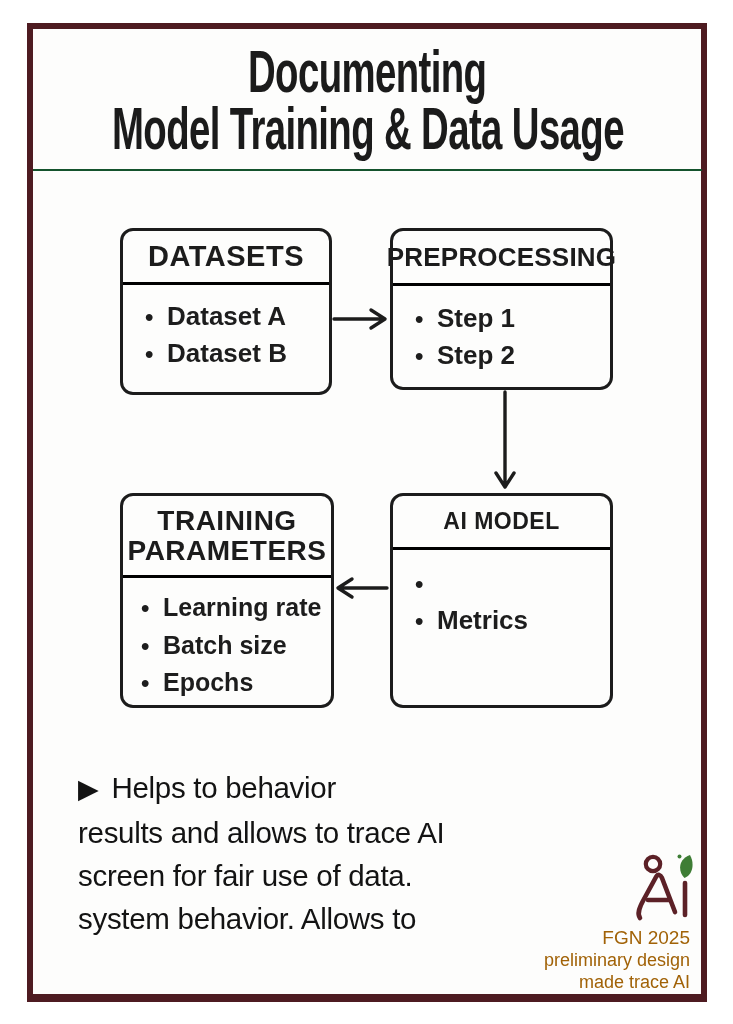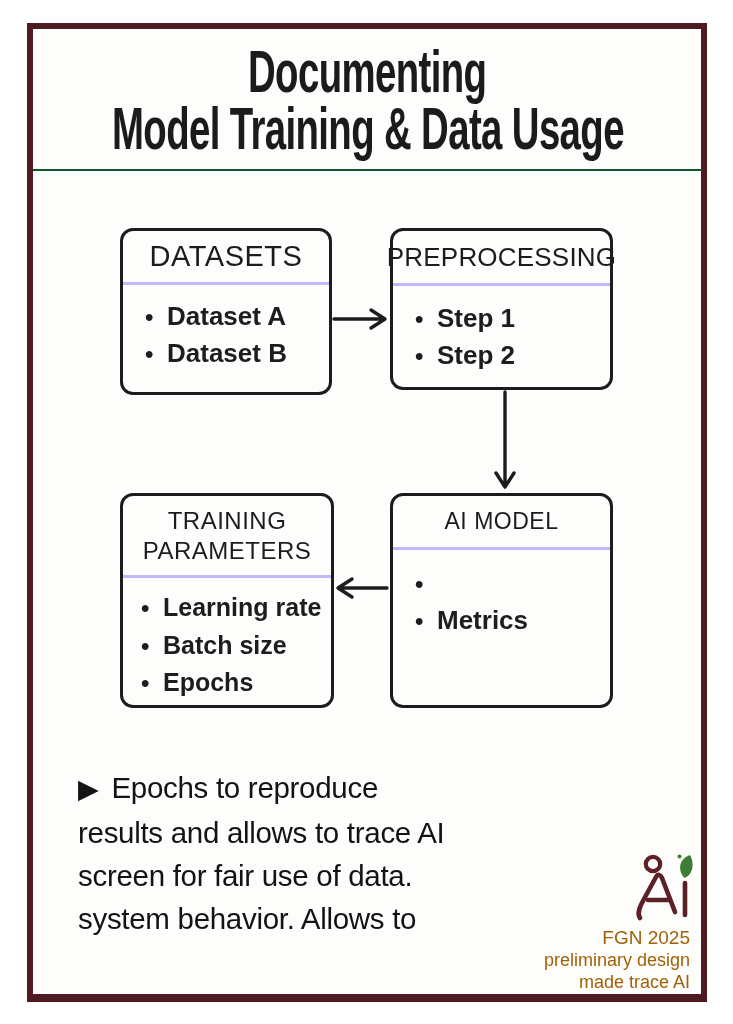--- a/index.html
+++ b/index.html
@@ -44,24 +44,24 @@
   .dbox{
     position:absolute;
     box-sizing:border-box;
     background:#fdfdfc;
     border:3px solid #1c1c1c;
     border-radius:13px;
     color:#1c1c1c;
   }
   .dbox-header{
     box-sizing:border-box;
-    border-bottom:3px solid #c4b5fd;
+    border-bottom:3px solid #000000;
     display:flex;flex-direction:column;
     align-items:center;justify-content:center;
-    font-weight:normal;
+    font-weight:bold;
     letter-spacing:0.5px;
     text-align:center;
   }
   .dbox-body{
     box-sizing:border-box;
   }
   .ditem{
     display:flex;
     align-items:baseline;
     font-size:26px;
@@ -76,21 +76,21 @@
   }
   #box-datasets{left:120px;top:228px;width:212px;height:167px;}
   #box-datasets .dbox-header{height:54px;font-size:29px;}
   #box-datasets .dbox-body{padding:13px 8px 0 22px;}
 
   #box-preprocessing{left:390px;top:228px;width:223px;height:162px;}
   #box-preprocessing .dbox-header{height:55px;font-size:26px;letter-spacing:0.2px;}
   #box-preprocessing .dbox-body{padding:14px 8px 0 22px;}
 
   #box-training-parameters{left:120px;top:493px;width:214px;height:215px;}
-  #box-training-parameters .dbox-header{height:82px;font-size:24px;line-height:30px;}
+  #box-training-parameters .dbox-header{height:82px;font-size:28px;line-height:30px;}
   #box-training-parameters .dbox-body{padding:11px 4px 0 18px;}
   #box-training-parameters .ditem{font-size:25px;line-height:37.5px;}
 
   #box-ai-model{left:390px;top:493px;width:223px;height:215px;}
   #box-ai-model .dbox-header{height:54px;font-size:23px;}
   #box-ai-model .dbox-body{padding:15px 6px 0 22px;}
 
   .arrow-layer{
     position:absolute;left:0;top:0;
     width:733px;height:1024px;
@@ -204,21 +204,21 @@
 
   <svg class="arrow-layer" viewBox="0 0 733 1024">
     <g stroke="#1c1c1c" stroke-width="3.4" fill="none" stroke-linecap="round" stroke-linejoin="round">
       <path d="M334 319 H383 M371 310 L385 319 L371 328"></path>
       <path d="M505 392 V485 M496 473 L505 487 L514 473"></path>
       <path d="M387 588 H340 M352 579 L338 588 L352 597"></path>
     </g>
   </svg>
 
   <div class="note">
-    <div><span class="marker">▶</span><span>Epochs to reproduce</span></div>
+    <div><span class="marker">▶</span><span>Helps to behavior</span></div>
     <div>results and allows to trace AI</div>
     <div>screen for fair use of data.</div>
     <div>system behavior. Allows to</div>
   </div>
 
   <svg class="logo" viewBox="0 0 60 80">
     <g fill="none" stroke="#5c2127" stroke-width="4.6" stroke-linecap="round" stroke-linejoin="round">
       <circle cx="20" cy="12" r="7.2" stroke-width="4.2"></circle>
       <path d="M7 66 C4 62 6 56 11 47 L23 25 C25 21.5 27.5 22.5 29 26 L42 60"></path>
       <path d="M15 48 L36 48"></path>

